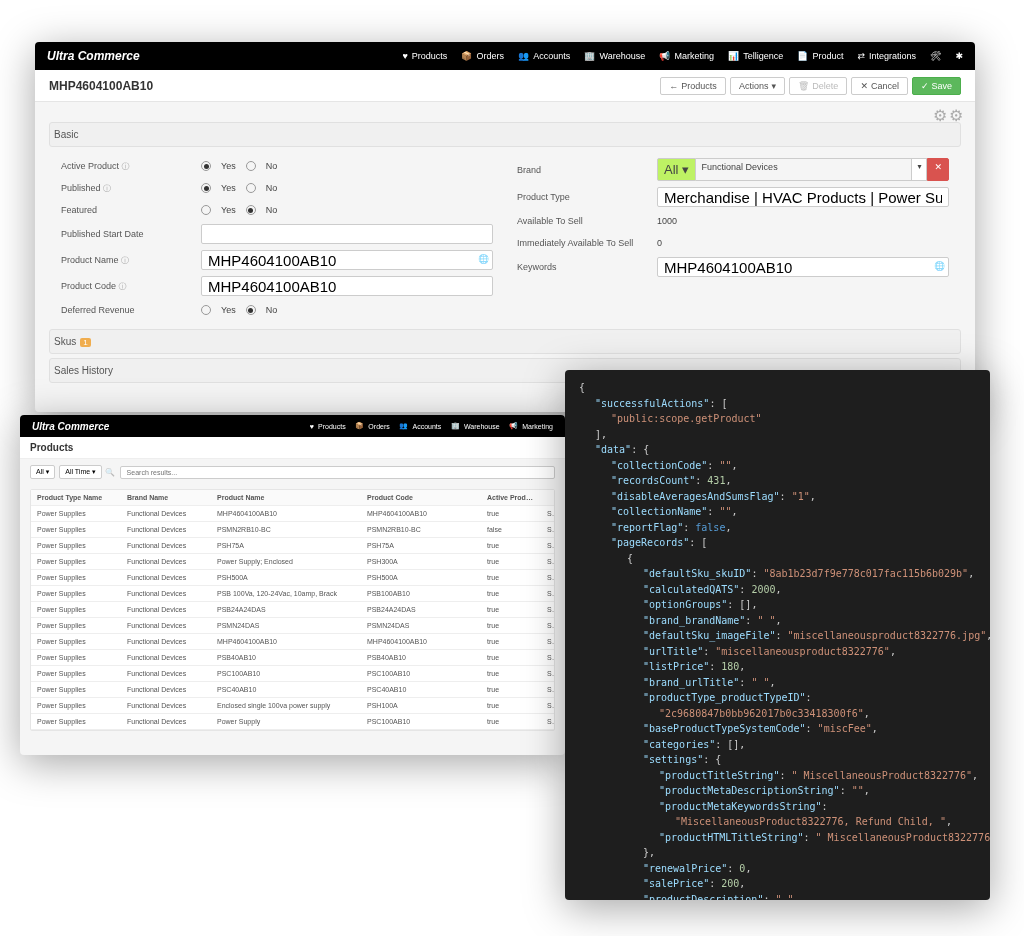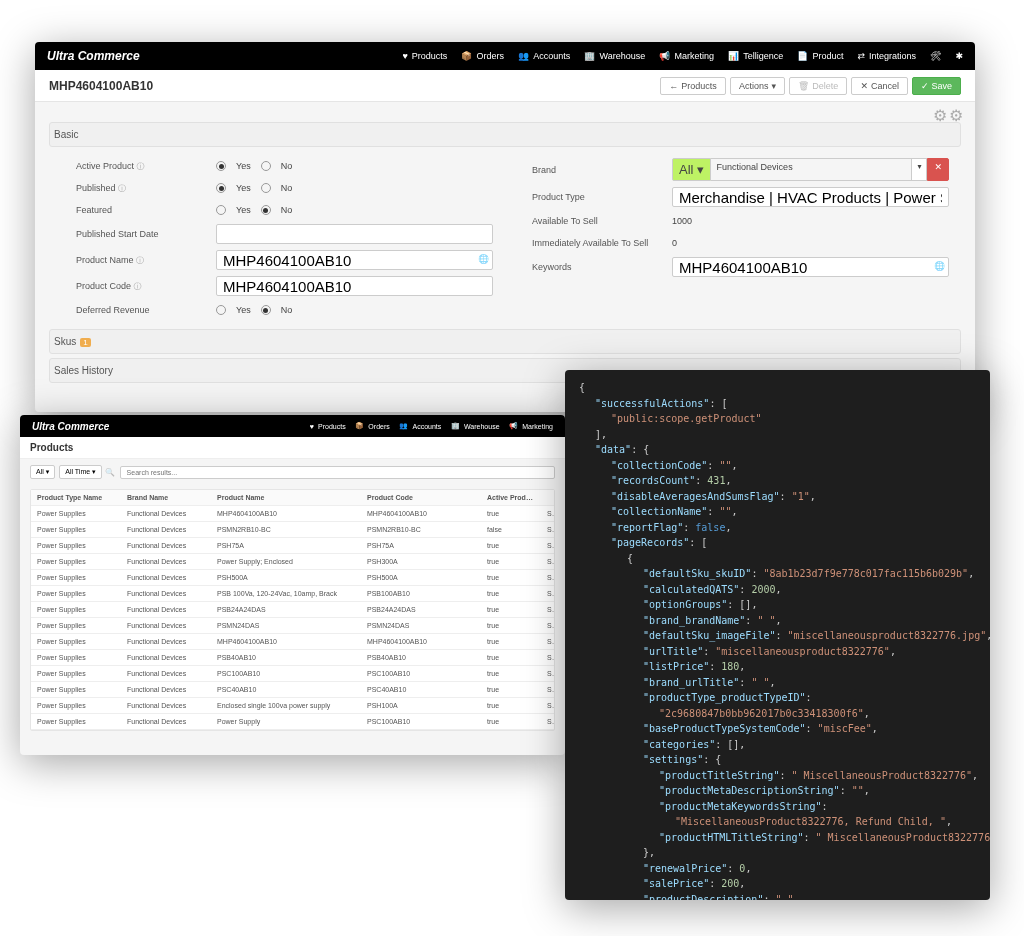--- a/index.html
+++ b/index.html
@@ -15,21 +15,21 @@
 .pagehead { background: #fff; display: flex; align-items: center; padding: 6px 14px; height: 32px; border-bottom: 1px solid #e5e5e5; }
 .pagehead h2 { font-size: 12px; font-weight: 600; color: #333; flex: 1; }
 .btn { font-size: 9px; padding: 3px 8px; border: 1px solid #ccc; border-radius: 2px; background: #fff; color: #555; cursor: pointer; display: inline-flex; align-items: center; gap: 3px; }
 .btn.green { background: #5cb85c; border-color: #4cae4c; color: #fff; }
 .btn.ghost { color: #bbb; }
 .topicons { display: flex; justify-content: flex-end; padding: 4px 14px 0; gap: 4px; }
 .gear { width: 12px; height: 12px; opacity: .3; }
 .section-h { background: #f0f0f0; border: 1px solid #e0e0e0; margin: 4px 14px; padding: 6px 4px; font-size: 10px; color: #555; border-radius: 3px; }
 .form2col { display: flex; gap: 0; padding: 0 14px; }
 .col { flex: 1; padding: 4px 12px; }
-.row { display: flex; align-items: center; padding: 3px 0; min-height: 22px; margin-left: 15px; }
+.row { display: flex; align-items: center; padding: 3px 0; min-height: 22px; }
 .lab { width: 140px; font-size: 9px; color: #555; }
 .lab .q { color: #aaa; font-size: 8px; }
 .ctrl { flex: 1; font-size: 9px; color: #444; }
 .radio-g { display: flex; gap: 10px; align-items: center; }
 .rad { width: 10px; height: 10px; border: 1px solid #999; border-radius: 50%; display: inline-flex; align-items: center; justify-content: center; }
 .rad.on:after { content: ""; width: 5px; height: 5px; background: #333; border-radius: 50%; }
 .inp { width: 100%; border: 1px solid #ccc; border-radius: 2px; padding: 3px 6px; font-size: 15px; height: 20px; background: #fff; }
 .inp-ic { position: relative; }
 .inp-ic .globe { position: absolute; right: 4px; top: 4px; width: 11px; height: 11px; opacity: .5; }
 .brand-sel { display: flex; gap: 0; }

